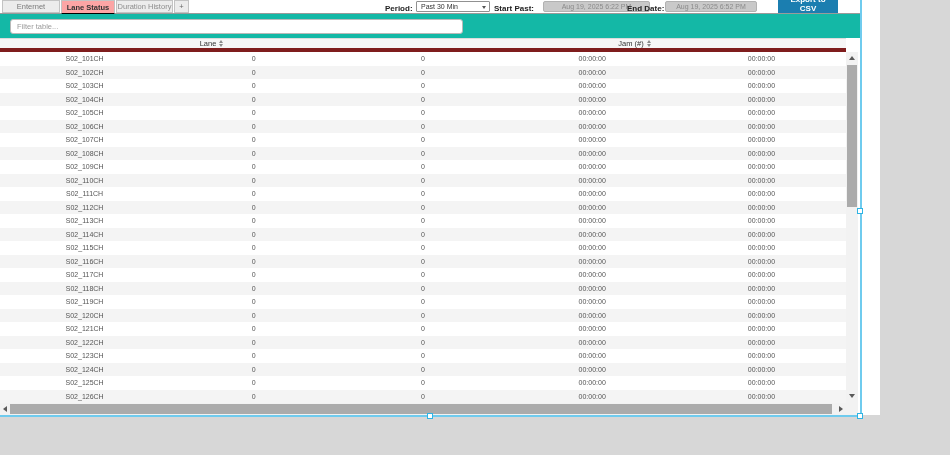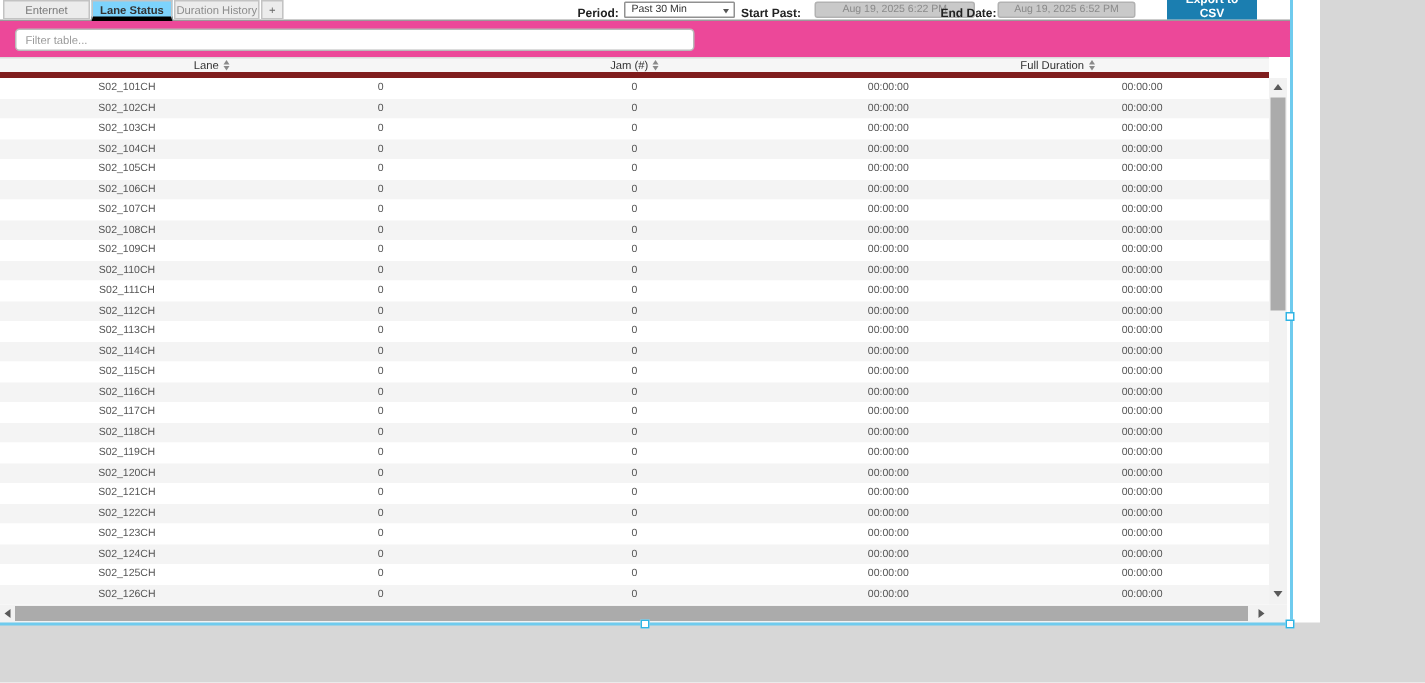--- a/index.html
+++ b/index.html
@@ -9,21 +9,21 @@
     background:#d7d7d7;
     font-family:"Liberation Sans","DejaVu Sans",sans-serif;
   }
   .frame { position:absolute; left:0; top:0; width:880px; height:415px; background:#fff; }
 
   
   .tabbar { position:absolute; left:0; top:0; width:860px; height:14px; background:#fff; border-bottom:1px solid #9a9a9a; z-index:5; }
   .tab { position:absolute; top:0; height:13px; border:1px solid #c3c3c3; background:#ececec; color:#7a7a7a;
          font-size:7.5px; display:flex; align-items:center; justify-content:center; cursor:default; }
   .tab-1 { left:2px;  width:58px; }
-  .tab-2 { left:61px; width:54px; background:#7dd3fc; color:#333; font-weight:bold; height:14px; border-bottom:3px solid #000000; z-index:6; }
+  .tab-2 { left:61px; width:54px; background:#fca5a5; color:#333; font-weight:bold; height:14px; border-bottom:1px solid #000000; z-index:6; }
   .tab-3 { left:116px; width:57px; color:#8d8d8d; }
   .tab-plus { left:174px; width:15px; color:#666; }
 
   
   .tb-label { position:absolute; top:4px; font-size:8px; font-weight:bold; color:#222; white-space:nowrap; }
   .lbl-period { left:385px; }
   .lbl-start  { left:494px; }
   .lbl-end    { left:627px; }
   .period-select { position:absolute; left:416px; top:1px; width:74px; height:11px; background:#fff;
       border:1px solid #919191; border-radius:1px; font-size:7px; color:#333;
@@ -33,21 +33,21 @@
   .date-input { position:absolute; top:1px; height:11px; background:#c9c9c9; border:1px solid #b2b2b2;
       border-radius:2px; color:#8a8a8a; font-size:7px;
       display:flex; align-items:center; justify-content:center; white-space:nowrap; }
   .date-start { left:543px; width:107px; }
   .date-end   { left:665px; width:92px; }
   .export-btn { position:absolute; left:778px; top:-7px; width:60px; height:20px; background:#1b7eb0;
       color:#fff; font-size:8px; font-weight:bold; text-align:center; line-height:9px; padding-top:2px;
       z-index:7; border:none; cursor:pointer; }
 
   
-  .filterband { position:absolute; left:0; top:14px; width:860px; height:24px; background:#ec4899; }
+  .filterband { position:absolute; left:0; top:14px; width:860px; height:24px; background:#14b8a6; }
   .filter-input { position:absolute; left:10px; top:5px; width:453px; height:15px; background:#fff;
       border:1px solid #b9b9b9; border-radius:3px; font-size:7.5px; color:#333; padding-left:6px; outline:none; }
   .filter-input::placeholder { color:#9b9b9b; }
 
   
   .thead { position:absolute; left:0; top:38px; width:846px; height:14px; background:#f6f6f6;
       border-top:1px solid #dcdcdc; border-bottom:4px solid #7f1d1d; display:flex; }
   .th { flex:1; display:flex; align-items:center; justify-content:center; gap:3px;
       font-size:7.5px; color:#333; cursor:pointer; }
   .sort { display:inline-flex; flex-direction:column; gap:1px; }
@@ -120,27 +120,20 @@
           <i class="down"></i>
         </span>
     </div>
     <div class="th">
       <span>Jam (#)</span>
       <span class="sort">
           <i class="up"></i>
           <i class="down"></i>
         </span>
     </div>
-    <div class="th">
-      <span>Full Duration</span>
-      <span class="sort">
-          <i class="up"></i>
-          <i class="down"></i>
-        </span>
-    </div>
   </div>
 
   <div class="tbody">
       <div class="row">
       <div class="cell">S02_101CH</div>
       <div class="cell">0</div>
       <div class="cell">0</div>
       <div class="cell">00:00:00</div>
       <div class="cell">00:00:00</div>
     </div>

